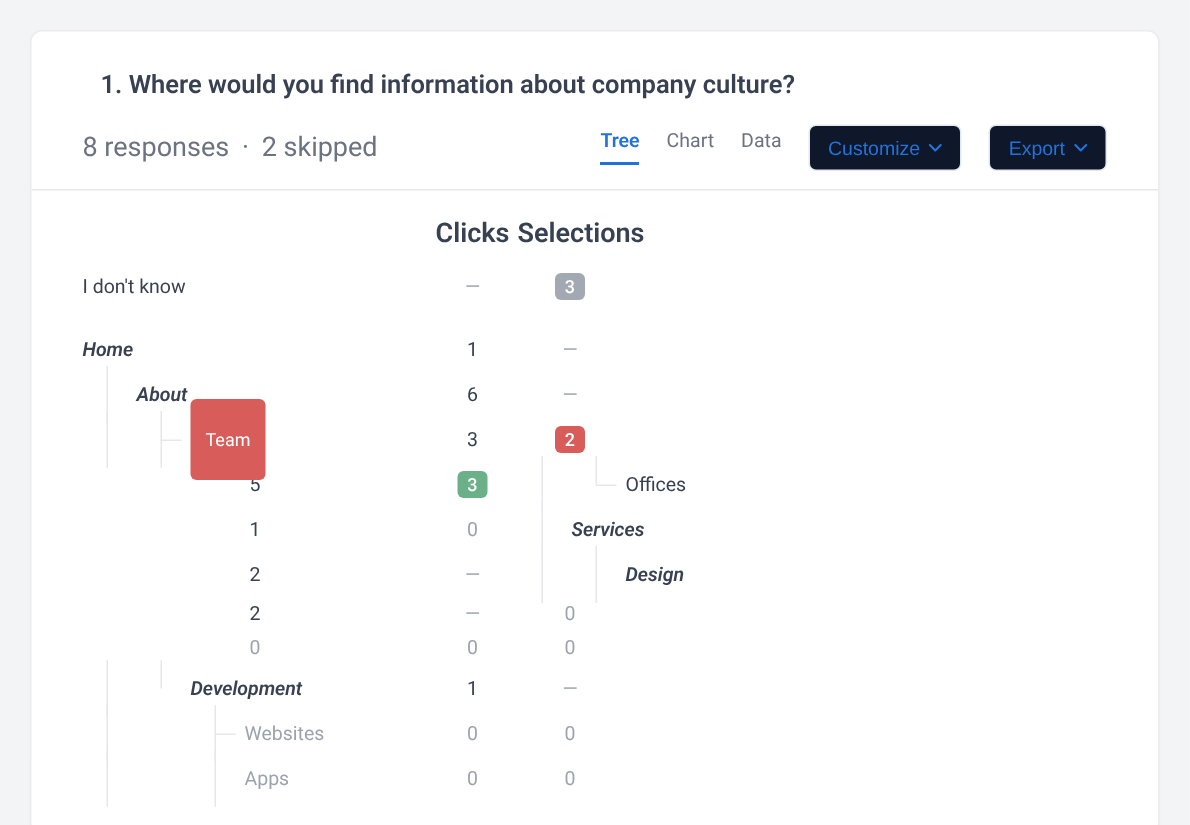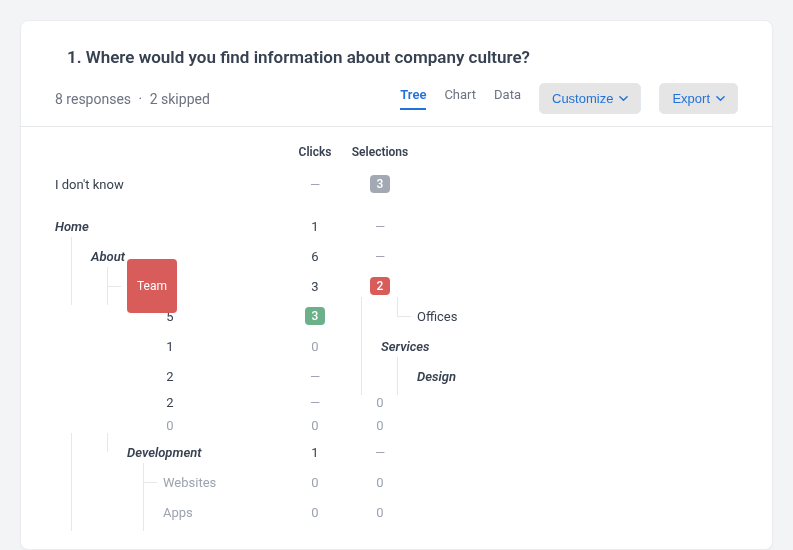--- a/index.html
+++ b/index.html
@@ -14,42 +14,42 @@
   }
   * { box-sizing: border-box; }
   html,body { margin:0; padding:0; background:#F3F4F6; font-family:-apple-system,BlinkMacSystemFont,"Segoe UI",Roboto,Helvetica,Arial,sans-serif; }
   .card {
     margin:20px; background:#fff; border:1px solid #ECECEF; border-radius:8px;
     box-shadow:0 1px 2px rgba(0,0,0,.03);
   }
   .card-head { padding:26px 34px 12px; }
   .q-title { font-size:17px; font-weight:600; color:var(--text-dark); margin:0 12px 16px; }
   .meta-row { display:flex; align-items:center; justify-content:space-between; }
-  .meta-left { font-size:14px; color:var(--text-mid); }
+  .meta-left { font-size:18px; color:var(--text-mid); }
   .dot { margin:0 4px; }
   .meta-right { display:flex; align-items:center; gap:18px; }
   .tabs { display:flex; gap:18px; font-size:13px;justify-content:space-between; }
   .tab { color:var(--text-mid); cursor:pointer; padding-bottom:6px; }
   .tab.active { color:var(--accent); font-weight:600; border-bottom:2px solid var(--accent); }
   .btn {
-    font-size:13px; color:var(--accent); border:1px solid #E3E7EE; background:#e5e5e5;
+    font-size:13px; color:var(--accent); border:1px solid #E3E7EE; background:#0f172a;
     border-radius:5px; padding:7px 12px; display:flex; align-items:center; gap:6px;
     cursor:pointer;
   }
   .chevron { width:9px; height:9px; }
   .divider { border-top:1px solid var(--line); }
   .body { padding:18px 34px 26px; }
   .grid {
     display:grid;
     grid-template-columns: 230px 60px 70px;
     align-items:center;
     row-gap:8px;
     font-size:13px;
   }
-  .col-head { color:var(--text-dark); font-weight:600; font-size:12px; padding-bottom:6px; }
+  .col-head { color:var(--text-dark); font-weight:600; font-size:18px; padding-bottom:6px; }
   .col-head.clicks, .col-head.sel { text-align:center; }
   .node-cell { display:flex; align-items:center; height:22px; position:relative; color:var(--text-dark); }
   .label { white-space:nowrap; }
   .label.bold { font-weight:600;font-style:italic; }
   .label.dim  { color:var(--text-light); }
   .pill {
     display:inline-flex; align-items:center; gap:6px;
     color:#fff; font-size:12px; font-weight:400;
     padding:20px 10px; border-radius:4px;
   }

